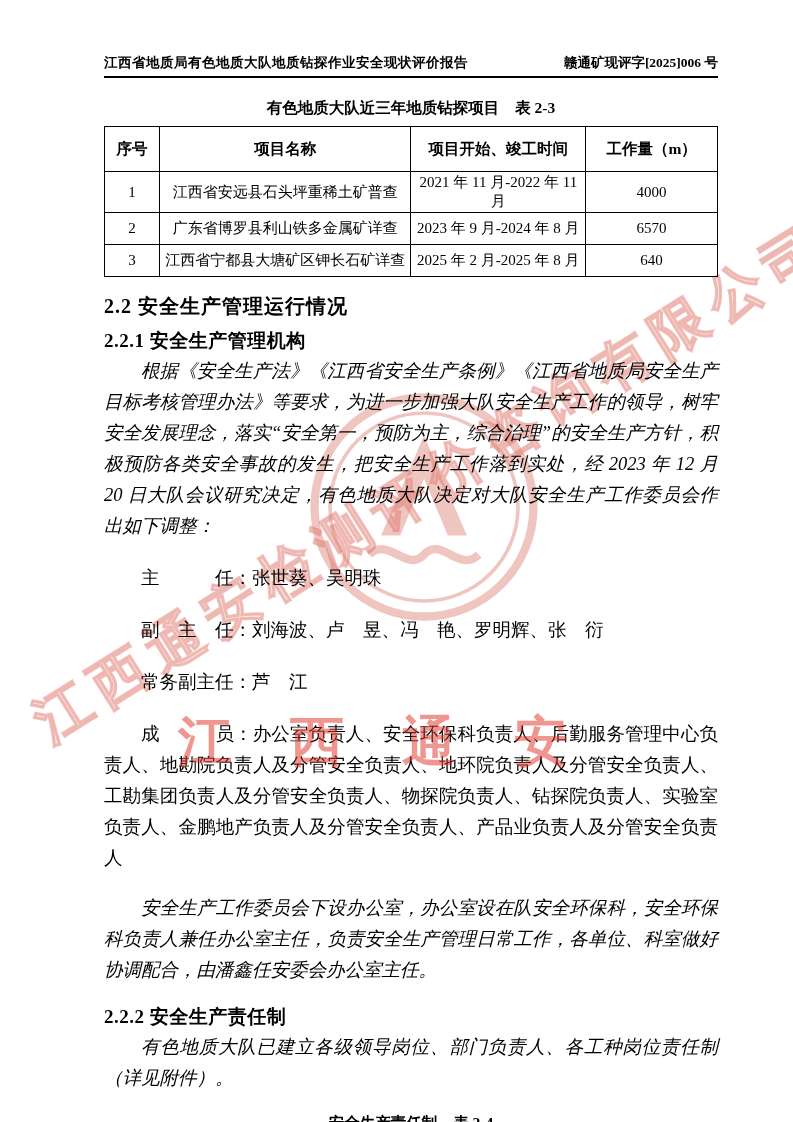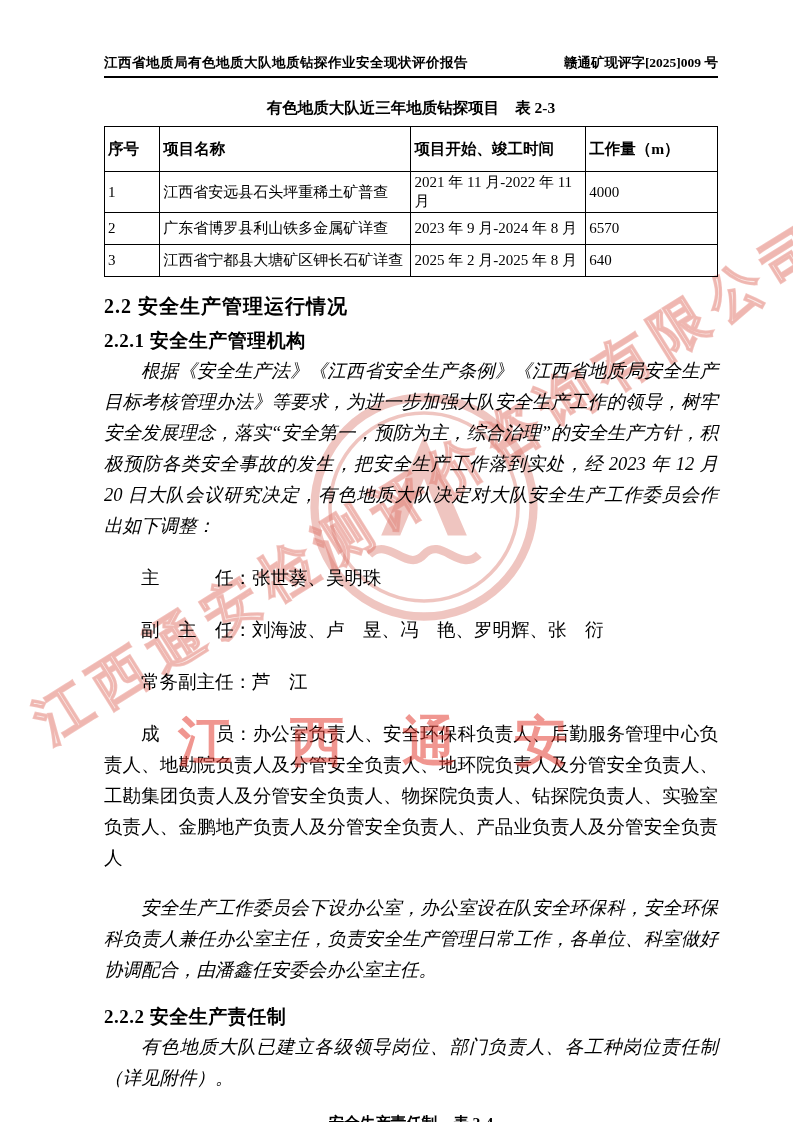--- a/index.html
+++ b/index.html
@@ -13,21 +13,21 @@
         font-size:13.5px;font-weight:bold;padding-bottom:4px;border-bottom:2px solid #000;}
   .page-header .hl{letter-spacing:.5px;}
   .page-header .hr{white-space:nowrap;}
 
   
   .t-title{text-align:center;font-weight:bold;font-size:15.5px;margin-top:20px;}
   .t-title .lbl{margin-left:16px;margin-top:16px;}
 
   
   table.doc{width:100%;border-collapse:collapse;table-layout:fixed;margin-top:7px;}
-  table.doc th,table.doc td{border:1.6px solid #000;text-align:left;vertical-align:middle;
+  table.doc th,table.doc td{border:1.6px solid #000;text-align:center;vertical-align:middle;
         padding:1px 3px;overflow:hidden;}
   table.doc th{font-size:15.5px;height:42px;font-weight:bold;}
   table.doc td{font-size:15px;height:29px;}
 
   
   .h2{font-size:20px;font-weight:bold;margin-top:16px;letter-spacing:1px;}
   .h3{font-size:19px;font-weight:bold;margin-top:8px;letter-spacing:.5px;}
   .para,.role{font-size:18.5px;line-height:31px;text-align:justify;text-indent:2em;margin-top:21px;}
   .para{margin-top:2px;font-style:italic;}
 
@@ -55,21 +55,21 @@
       <path d="M50 20 L68 62 H60 L50 38 L40 62 H32 Z" fill="currentColor"></path>
       <path d="M27 70 C35 62 43 78 50 70 C57 62 65 78 73 70" fill="none" stroke="currentColor" stroke-width="3.5"></path>
     </svg>
   </div>
   <div class="wm-red">江西通安</div>
 
   <div class="content">
 
     <div class="page-header">
       <span class="hl">江西省地质局有色地质大队地质钻探作业安全现状评价报告</span>
-      <span class="hr">赣通矿现评字[2025]009 号</span>
+      <span class="hr">赣通矿现评字[2025]006 号</span>
     </div>
 
     <div class="t-title">
       <span>有色地质大队近三年地质钻探项目</span><span class="lbl">表 2-3</span>
     </div>
 
     <table class="doc">
       <colgroup>
           <col style="width:9%">
           <col style="width:41%">

